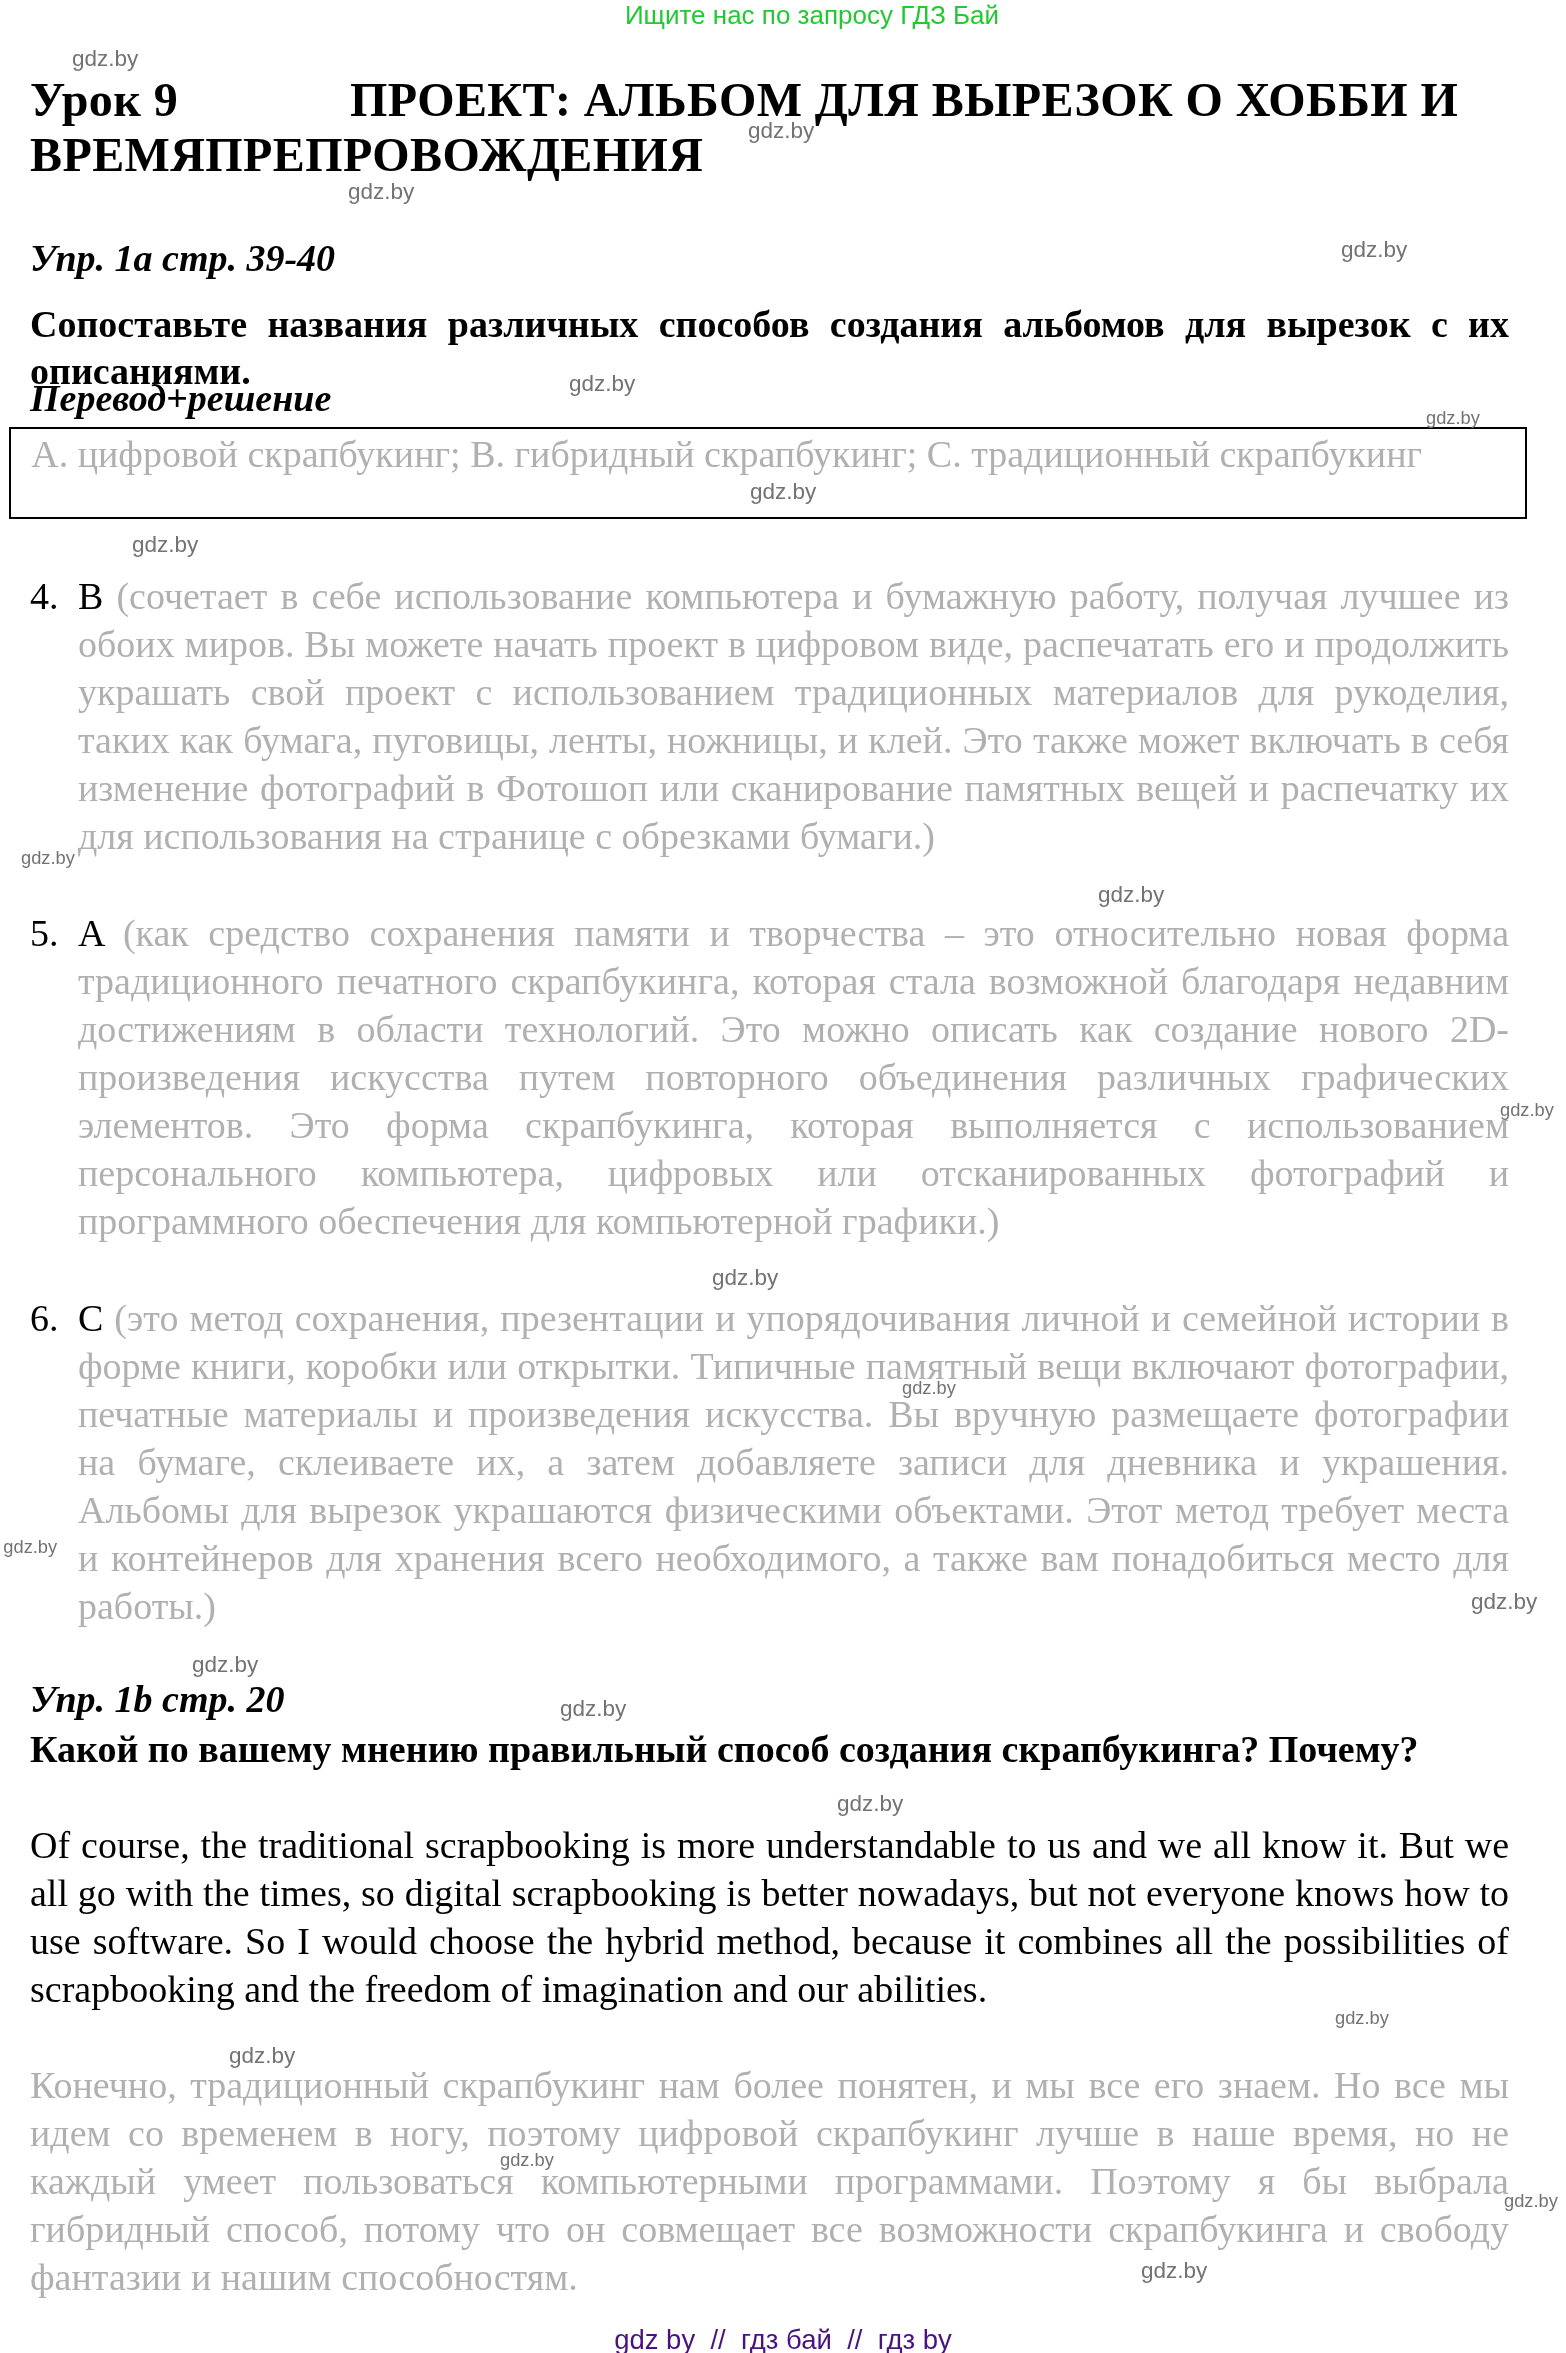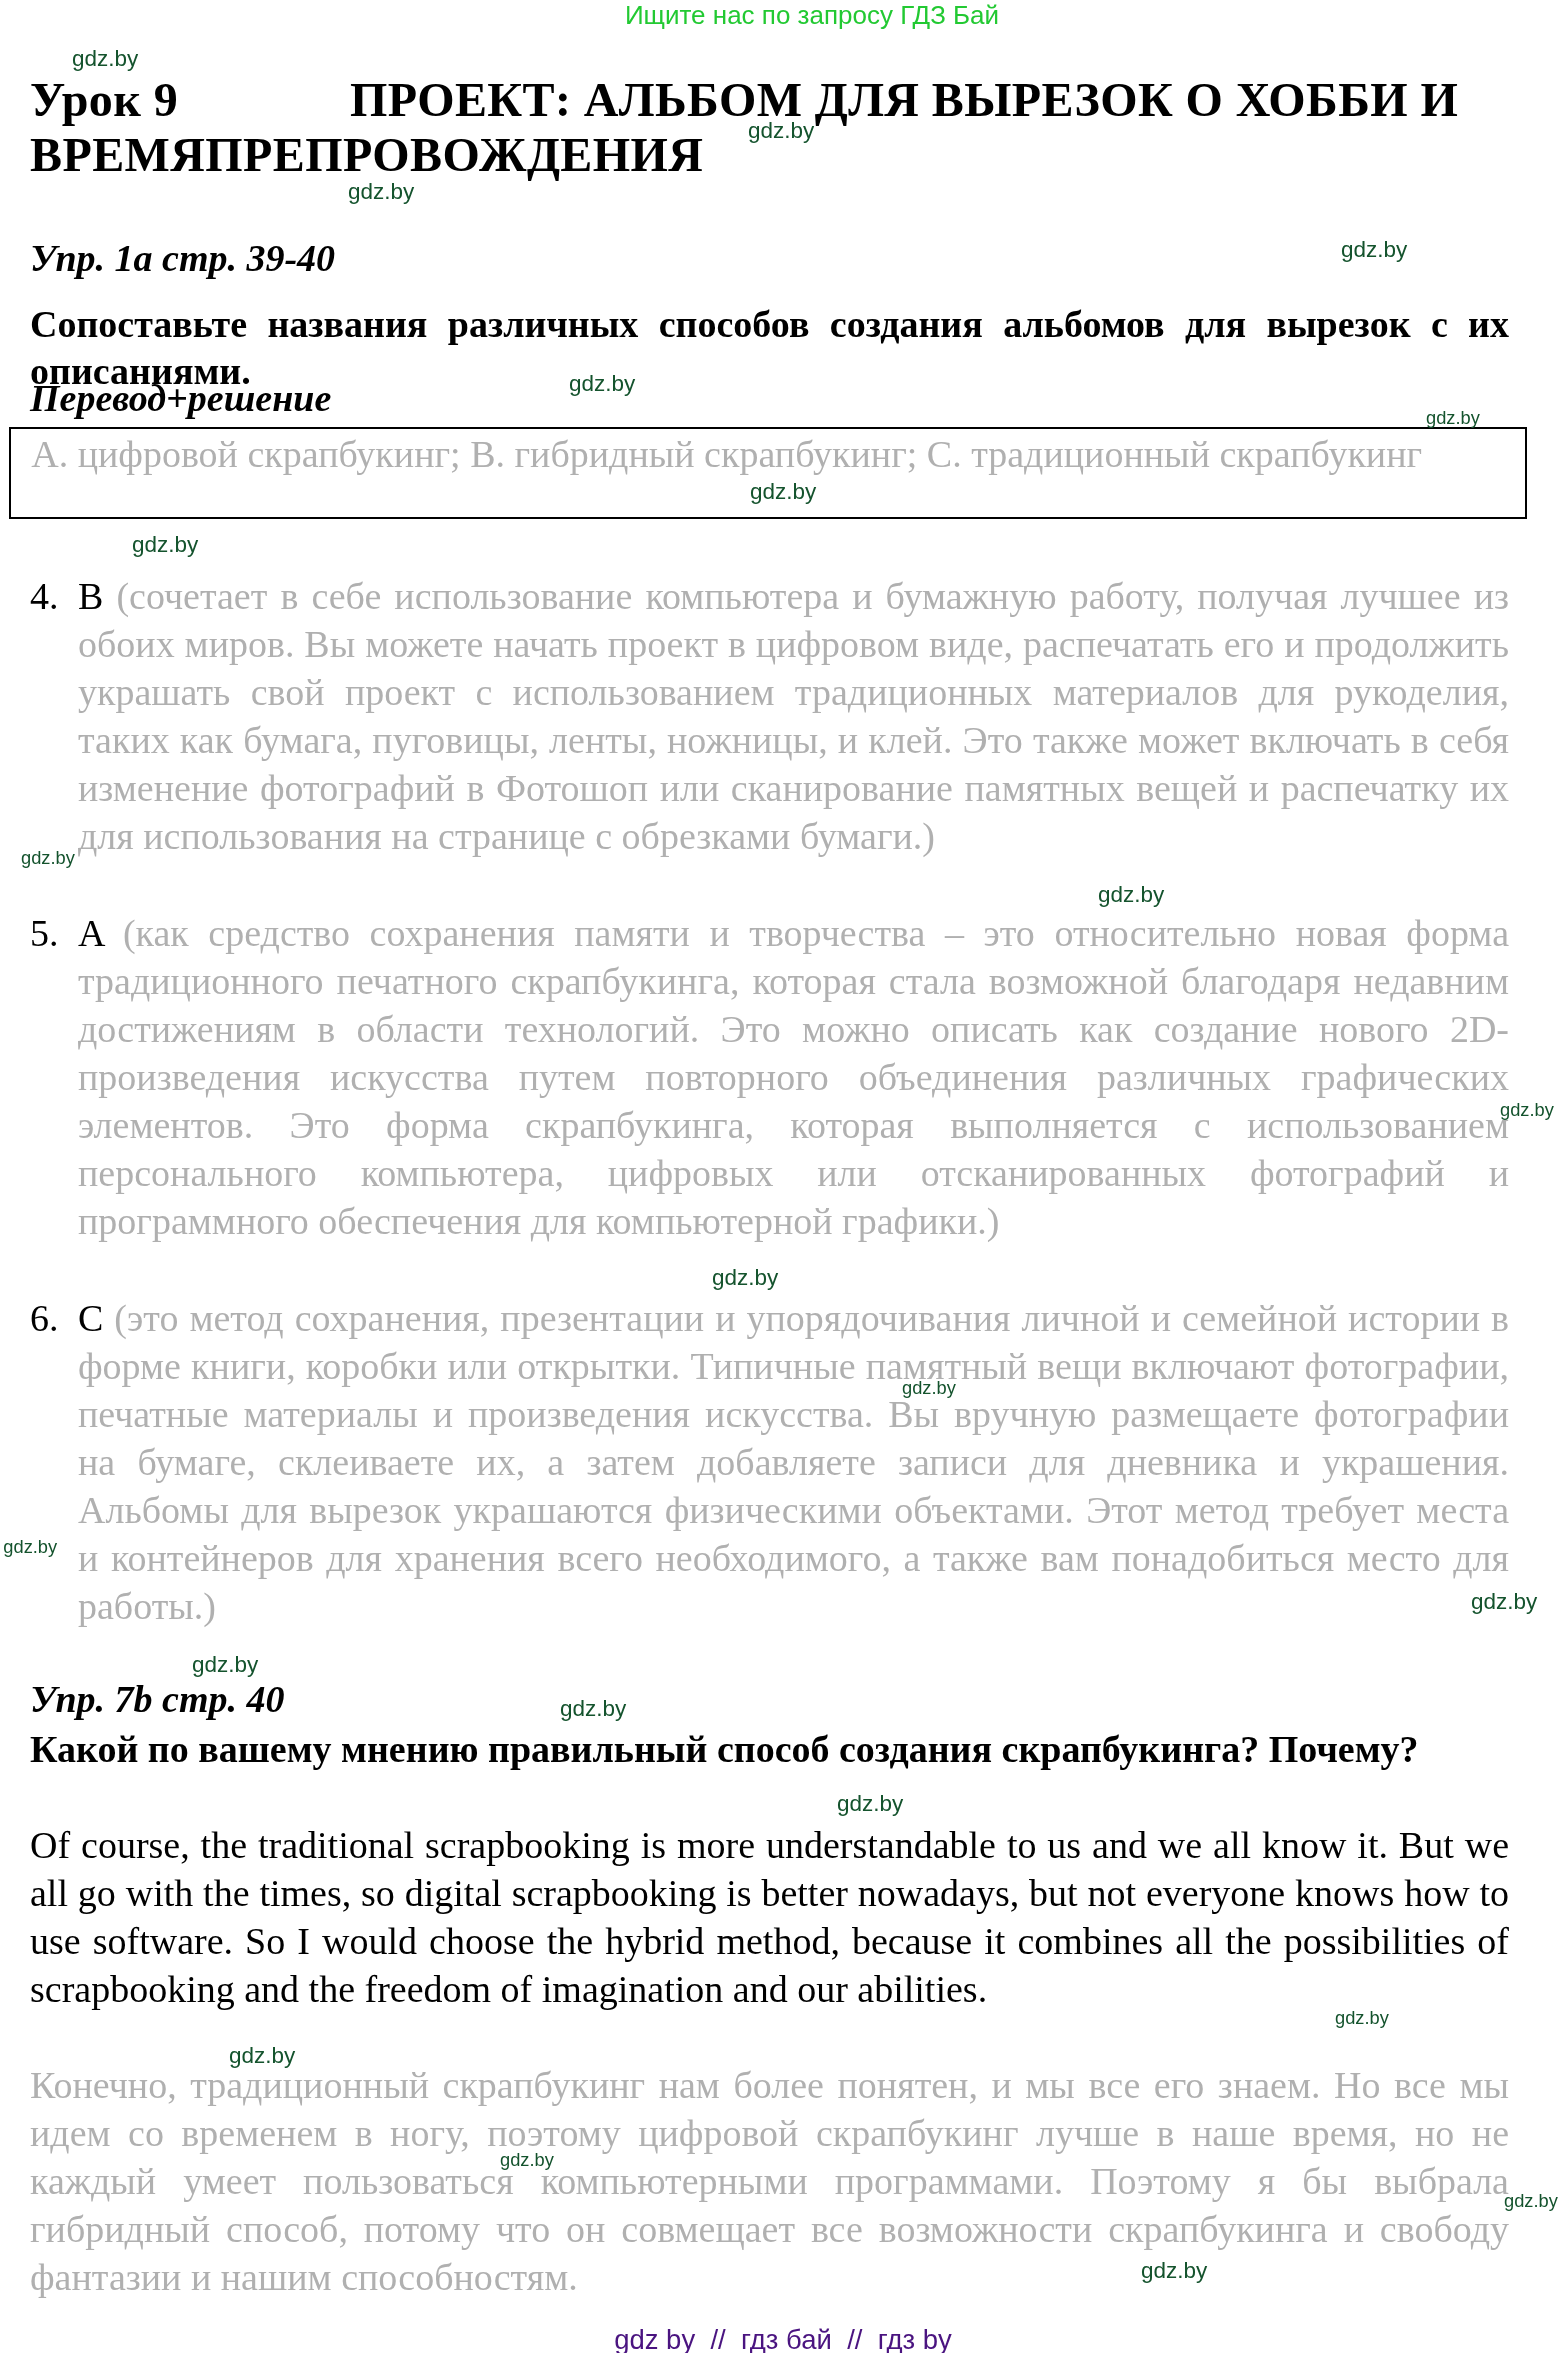--- a/index.html
+++ b/index.html
@@ -1,21 +1,21 @@
 <!DOCTYPE html>
 <html style="font-size:13.3px"><head>
 <meta charset="utf-8">
 <style>
   html, body { margin: 0; padding: 0; background: #ffffff; }
   body { width: 1566px; height: 2354px; position: relative; overflow: hidden;
          font-family: "Liberation Serif", "DejaVu Serif", serif; color: #000; }
   .abs { position: absolute; }
   .banner { top: 0; left: 0; width: 1566px; text-align: center; font-family: "Liberation Sans", "DejaVu Sans", sans-serif;
             font-size: 26px; line-height: 30px; padding-left: 29px; }
-  .wm { position: absolute; font-family: "Liberation Sans", "DejaVu Sans", sans-serif; font-size: 22.5px; color: #14532d; line-height: 25px; white-space: nowrap; }
+  .wm { position: absolute; font-family: "Liberation Sans", "DejaVu Sans", sans-serif; font-size: 22.5px; color: #737373; line-height: 25px; white-space: nowrap; }
   .wm.small { font-size: 18.3px; line-height: 20px; }
   .title { font-weight: bold; font-size: 48px; line-height: 55px; letter-spacing: 0.4px; white-space: nowrap; }
   .ex-head { font-style: italic; font-weight: bold; font-size: 38px; line-height: 45px; white-space: nowrap; }
   .question { left: 30px; width: 1479px; font-weight: bold; font-size: 38px; line-height: 47px; text-align: justify; text-align-last: left; }
   .answer-box { left: 9.2px; top: 427px; width: 1518px; height: 92px; border: 2.5px solid #000; box-sizing: border-box; }
   .grey { color: #b0b0b0; }
   .box-text { position: absolute; left: 20px; top: 1.7px; width: 1480px; font-size: 38px; line-height: 47px; text-align: justify; text-align-last: left; }
   .item { left: 30px; width: 1479px; }
   .item .num { position: absolute; left: 0; top: 0; font-size: 38px; line-height: 48px; color: #000; }
   .item .letter { color: #000; }
@@ -49,21 +49,21 @@
 <div class="abs item" style="top:909px;">
   <span class="num">5.</span>
   <div class="body grey"><span class="letter">A</span> <span>(как средство сохранения памяти и творчества – это относительно новая форма традиционного печатного скрапбукинга, которая стала возможной благодаря недавним достижениям в области технологий. Это можно описать как создание нового 2D-произведения искусства путем повторного объединения различных графических элементов. Это форма скрапбукинга, которая выполняется с использованием персонального компьютера, цифровых или отсканированных фотографий и программного обеспечения для компьютерной графики.)</span></div>
 </div>
 
 <div class="abs item" style="top:1294px;">
   <span class="num">6.</span>
   <div class="body grey"><span class="letter">C</span> <span>(это метод сохранения, презентации и упорядочивания личной и семейной истории в форме книги, коробки или открытки. Типичные памятный вещи включают фотографии, печатные материалы и произведения искусства. Вы вручную размещаете фотографии на бумаге, склеиваете их, а затем добавляете записи для дневника и украшения. Альбомы для вырезок украшаются физическими объектами. Этот метод требует места и контейнеров для хранения всего необходимого, а также вам понадобиться место для работы.)</span></div>
 </div>
 
-<div class="abs ex-head" style="left:30px; top:1677px;">Упр. 7b стр. 40</div>
+<div class="abs ex-head" style="left:30px; top:1677px;">Упр. 1b стр. 20</div>
 <div class="abs question" style="top:1726px;">Какой по вашему мнению правильный способ создания скрапбукинга? Почему?</div>
 <div class="abs para" style="top:1821px;">Of course, the traditional scrapbooking is more understandable to us and we all know it. But we all go with the times, so digital scrapbooking is better nowadays, but not everyone knows how to use software. So I would choose the hybrid method, because it combines all the possibilities of scrapbooking and the freedom of imagination and our abilities.</div>
 <div class="abs para grey" style="top:2061px;">Конечно, традиционный скрапбукинг нам более понятен, и мы все его знаем. Но все мы идем со временем в ногу, поэтому цифровой скрапбукинг лучше в наше время, но не каждый умеет пользоваться компьютерными программами. Поэтому я бы выбрала гибридный способ, потому что он совмещает все возможности скрапбукинга и свободу фантазии и нашим способностям.</div>
 
 <div class="wm" style="left:72px; top:46px;">gdz.by</div>
 <div class="wm" style="left:748px; top:118px;">gdz.by</div>
 <div class="wm" style="left:348px; top:179px;">gdz.by</div>
 <div class="wm" style="left:1341px; top:237px;">gdz.by</div>
 <div class="wm" style="left:569px; top:371px;">gdz.by</div>
 <div class="wm small" style="left:1426px; top:408px;">gdz.by</div>

